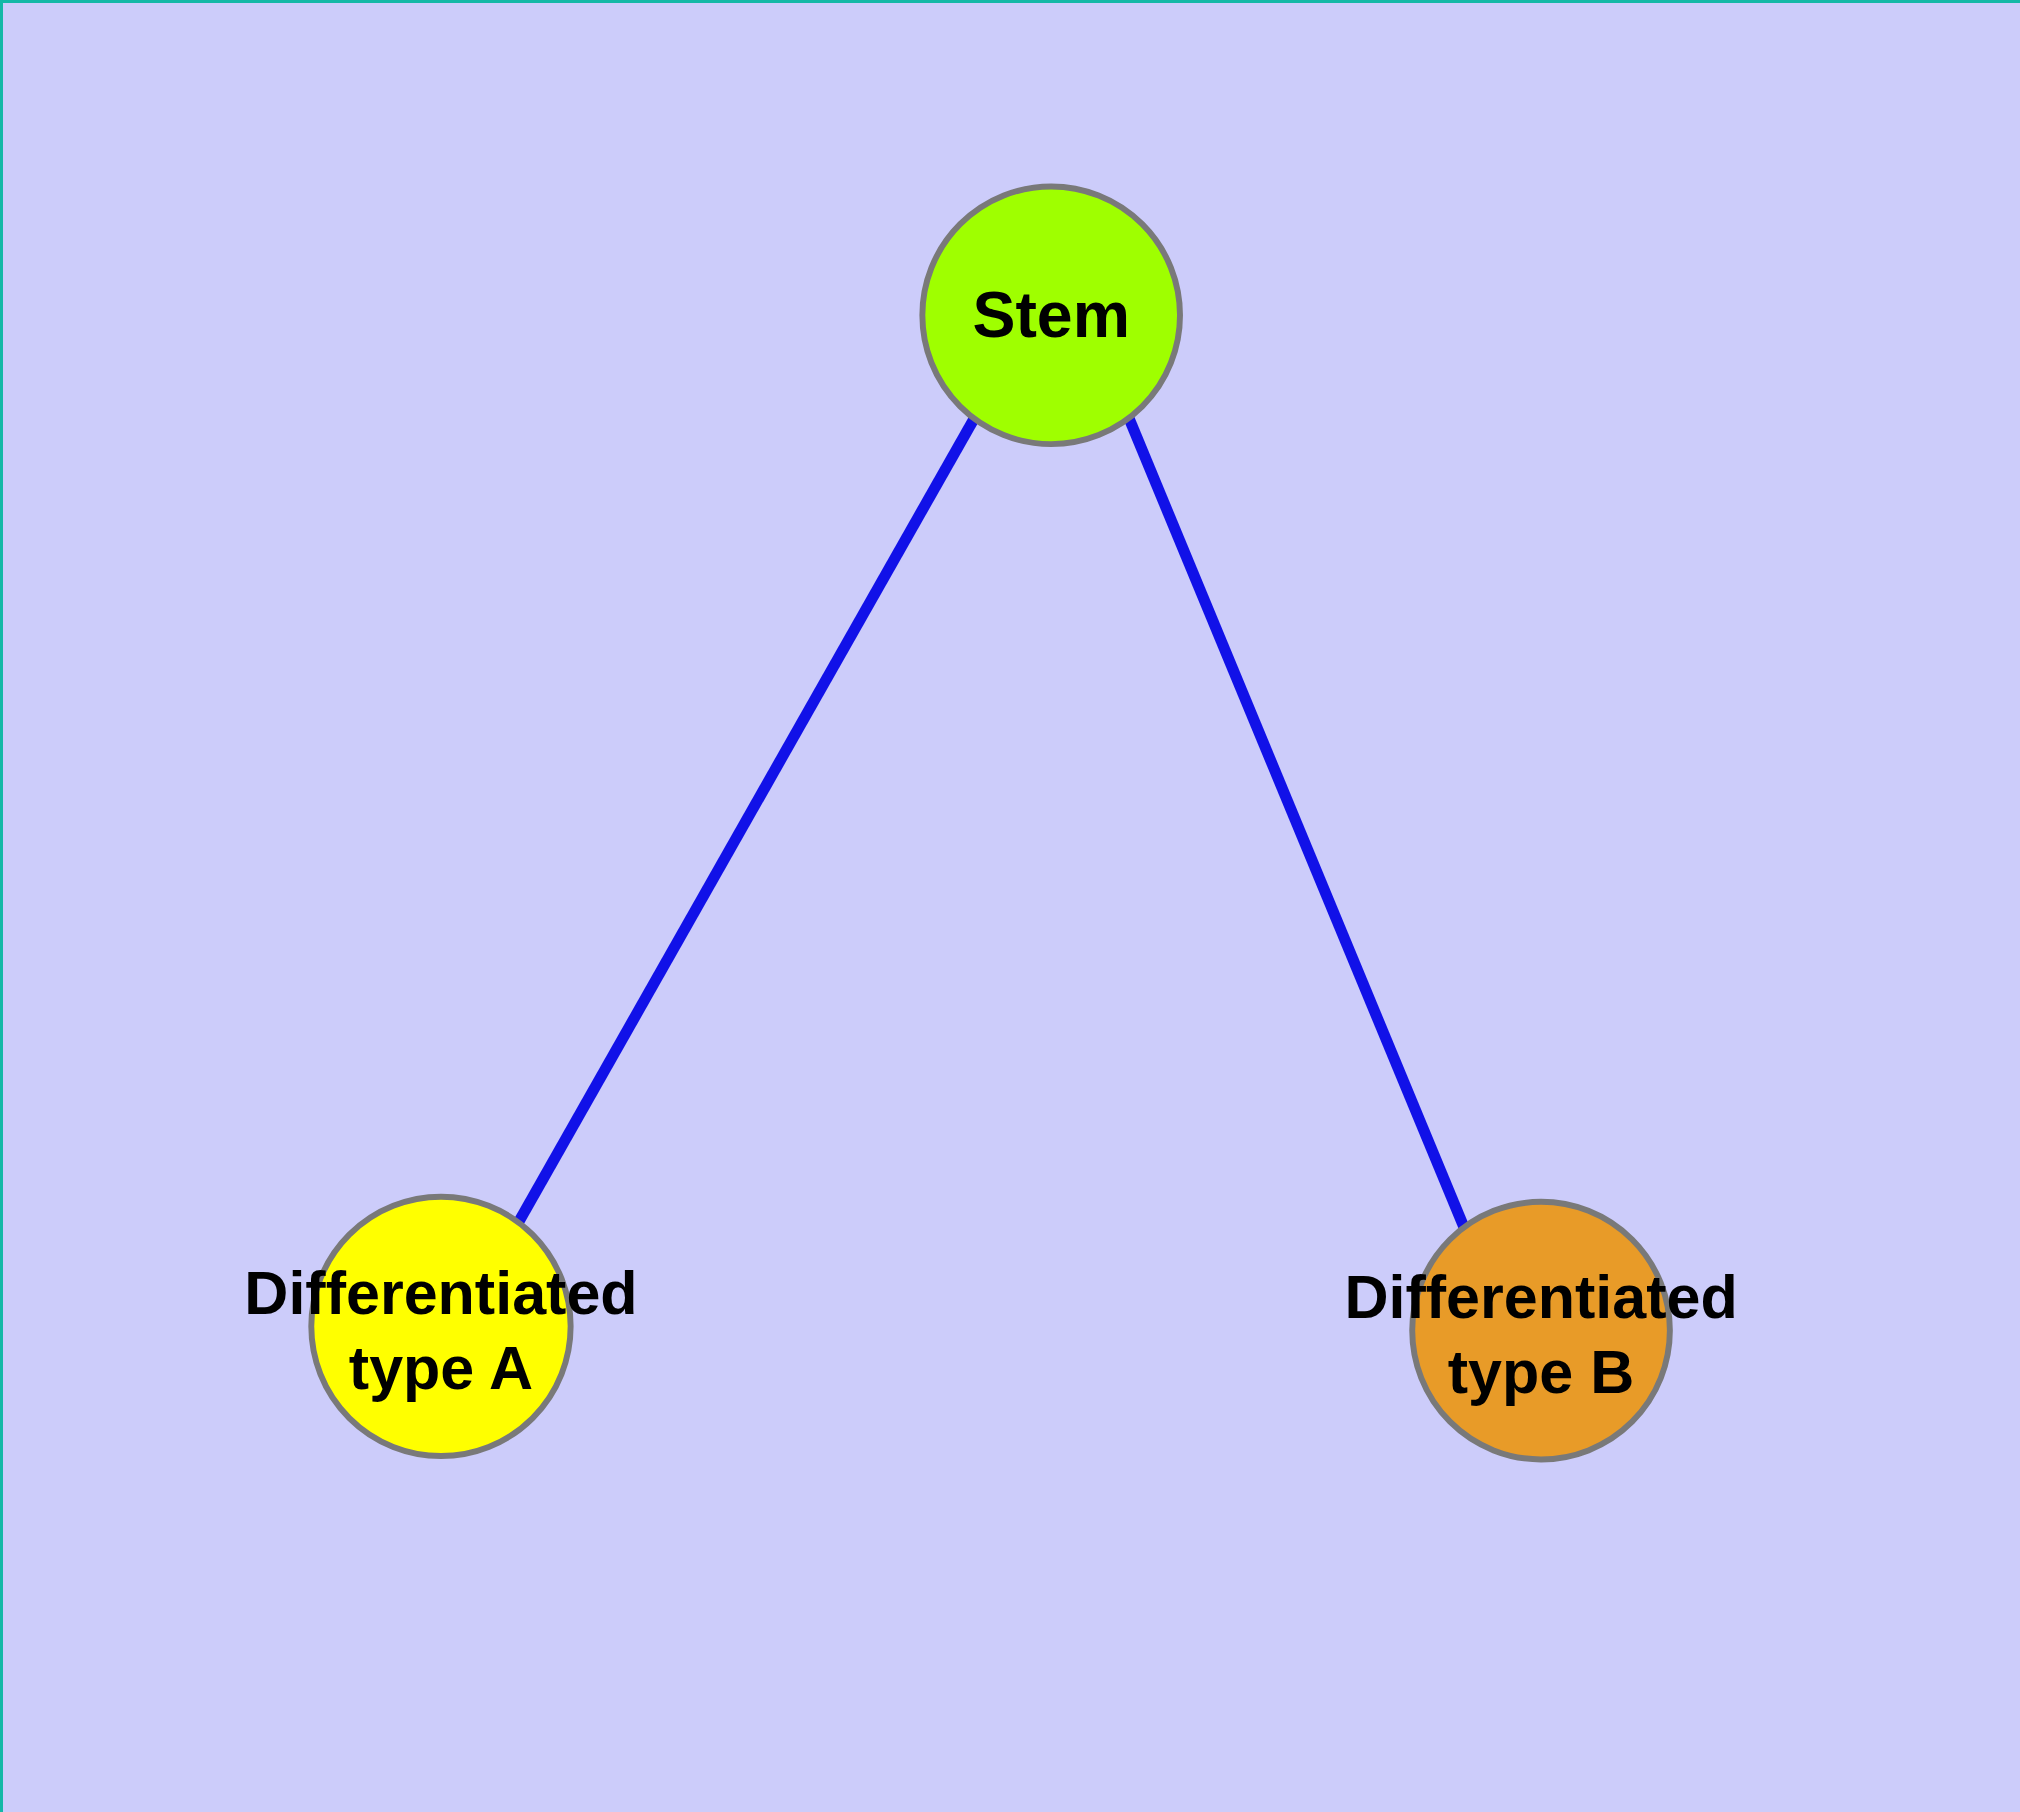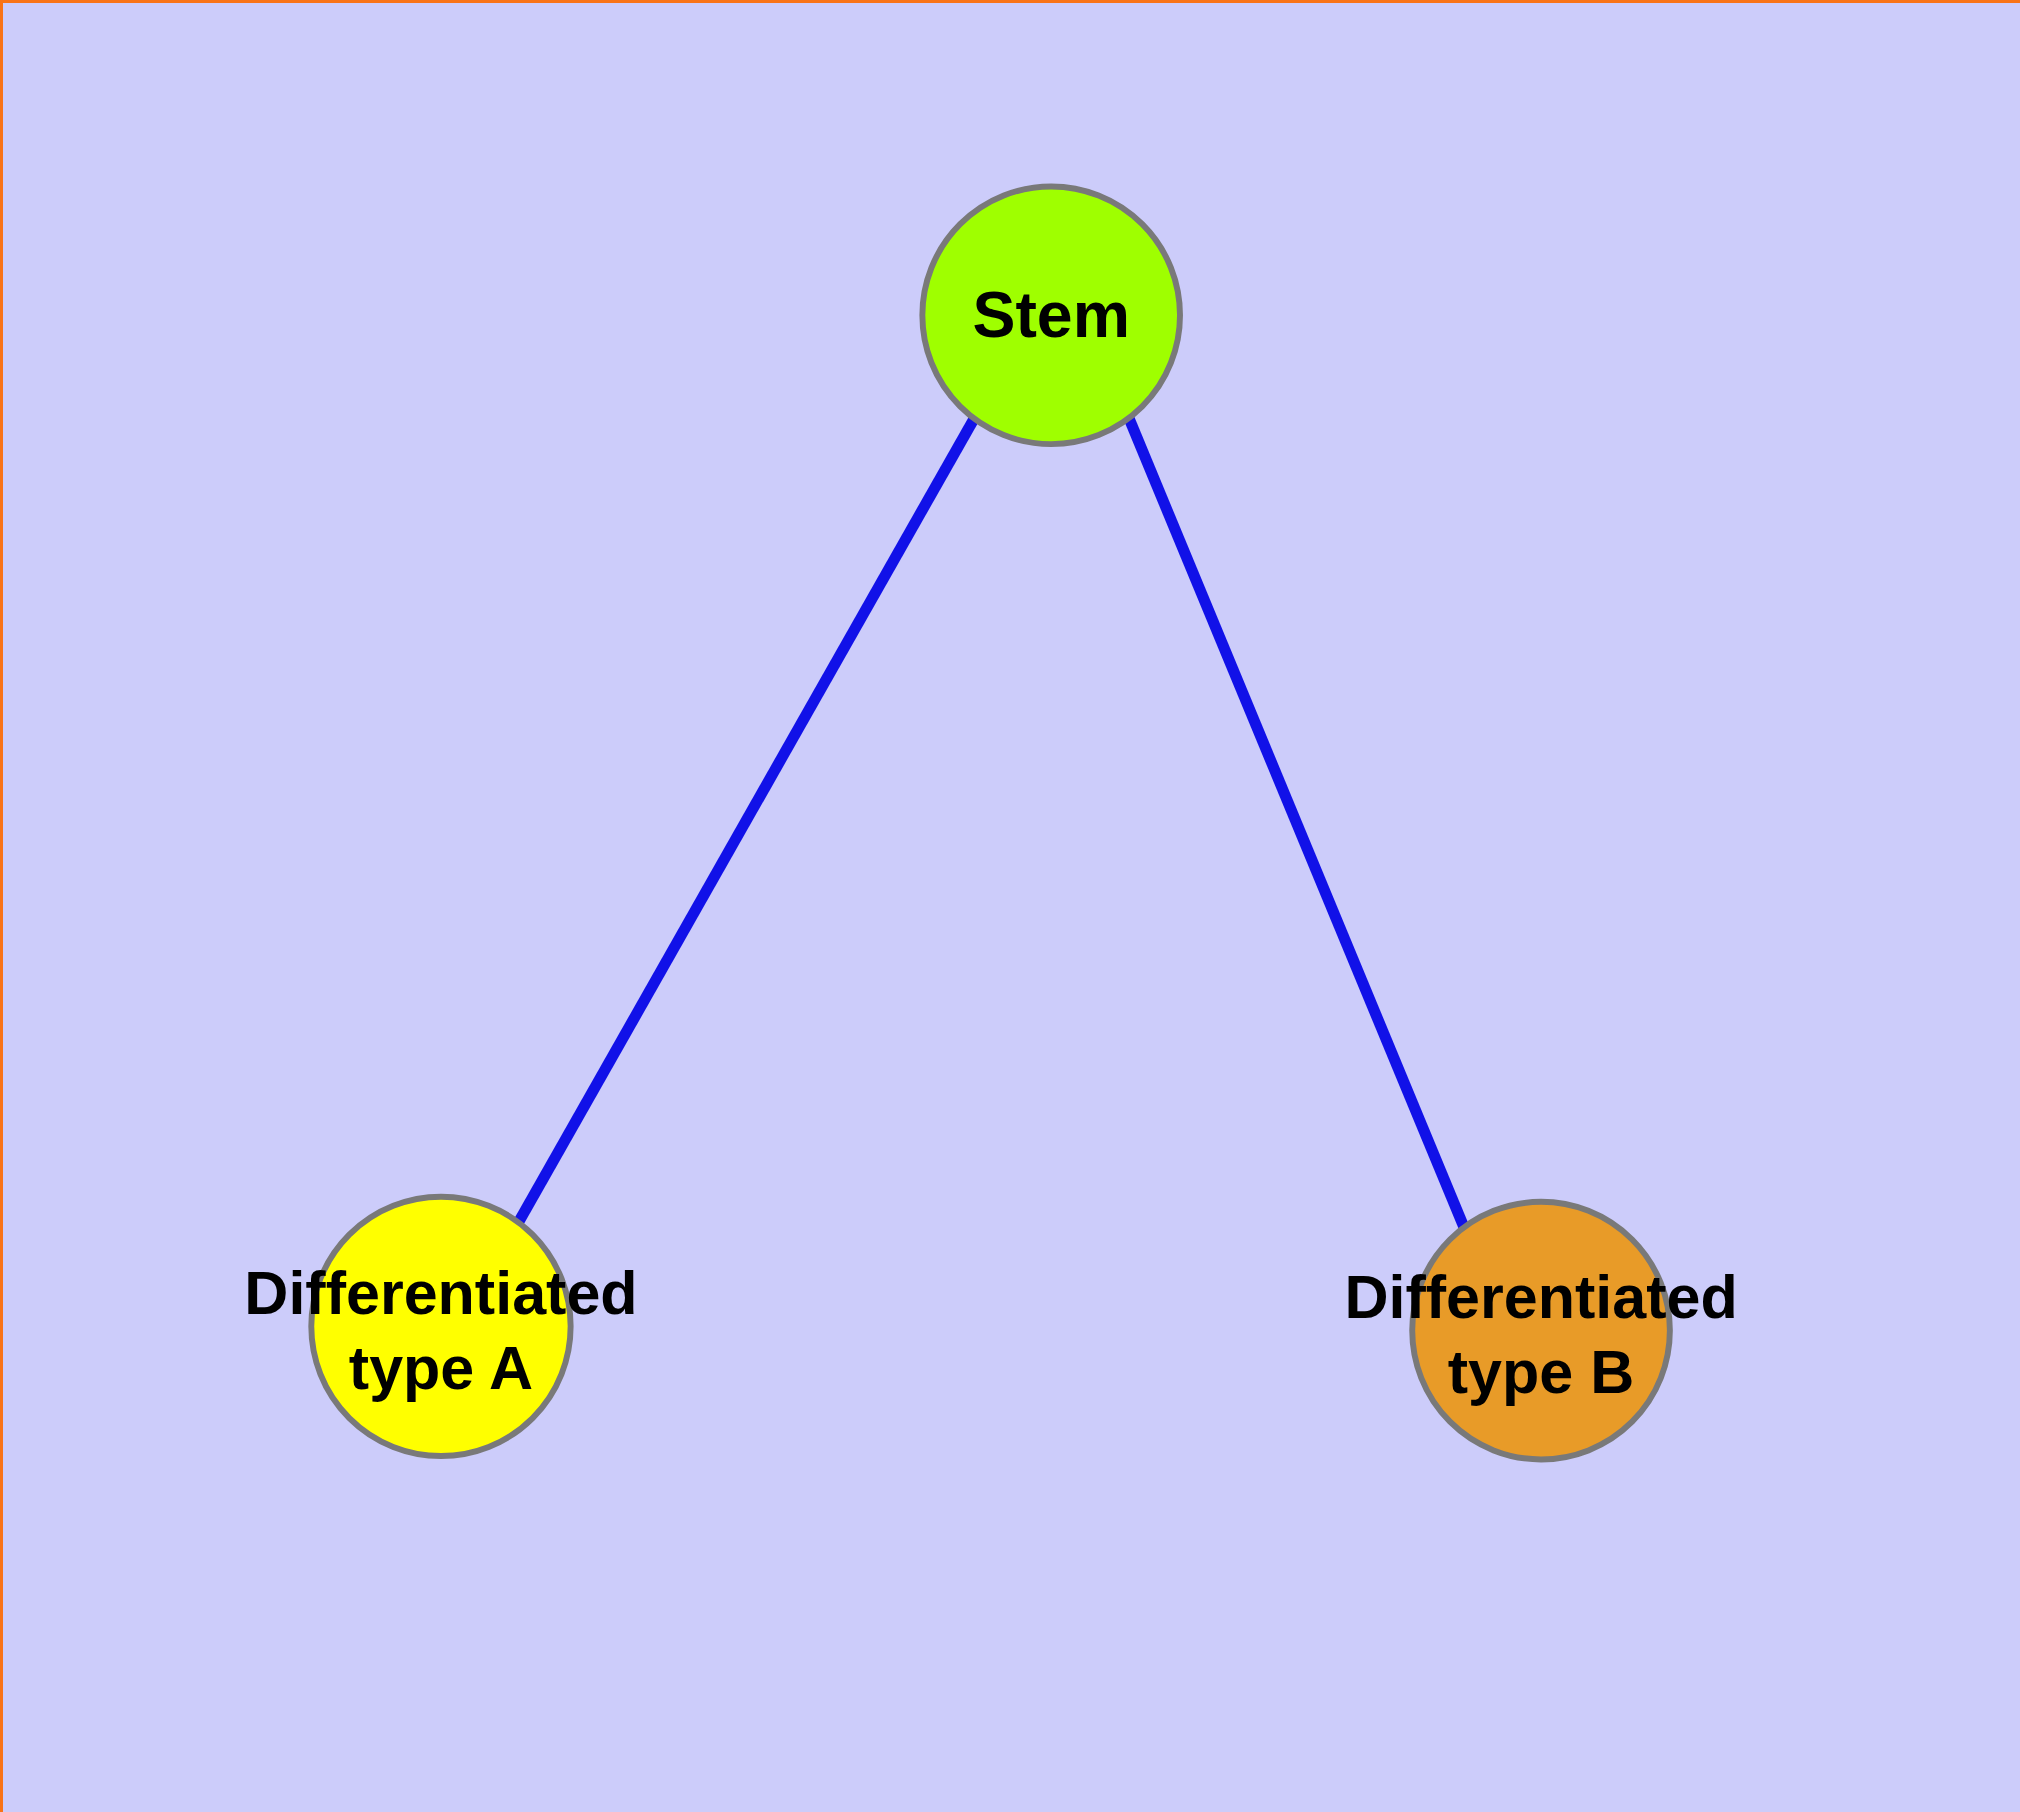--- a/index.html
+++ b/index.html
@@ -5,21 +5,21 @@
 <style>
   html, body {
     margin: 0;
     padding: 0;
     background: #ffffff;
   }
   #canvas {
     position: relative;
     width: 2021px;
     height: 1812px;
-    background: #f97316;
+    background: #14b8a6;
     overflow: hidden;
     font-family: "Liberation Sans", "DejaVu Sans", sans-serif;
   }
   #plot-area {
     position: absolute;
     left: 3.4px;
     top: 3.4px;
     width: 2017px;
     height: 1809px;
     background: #ccccfa;

